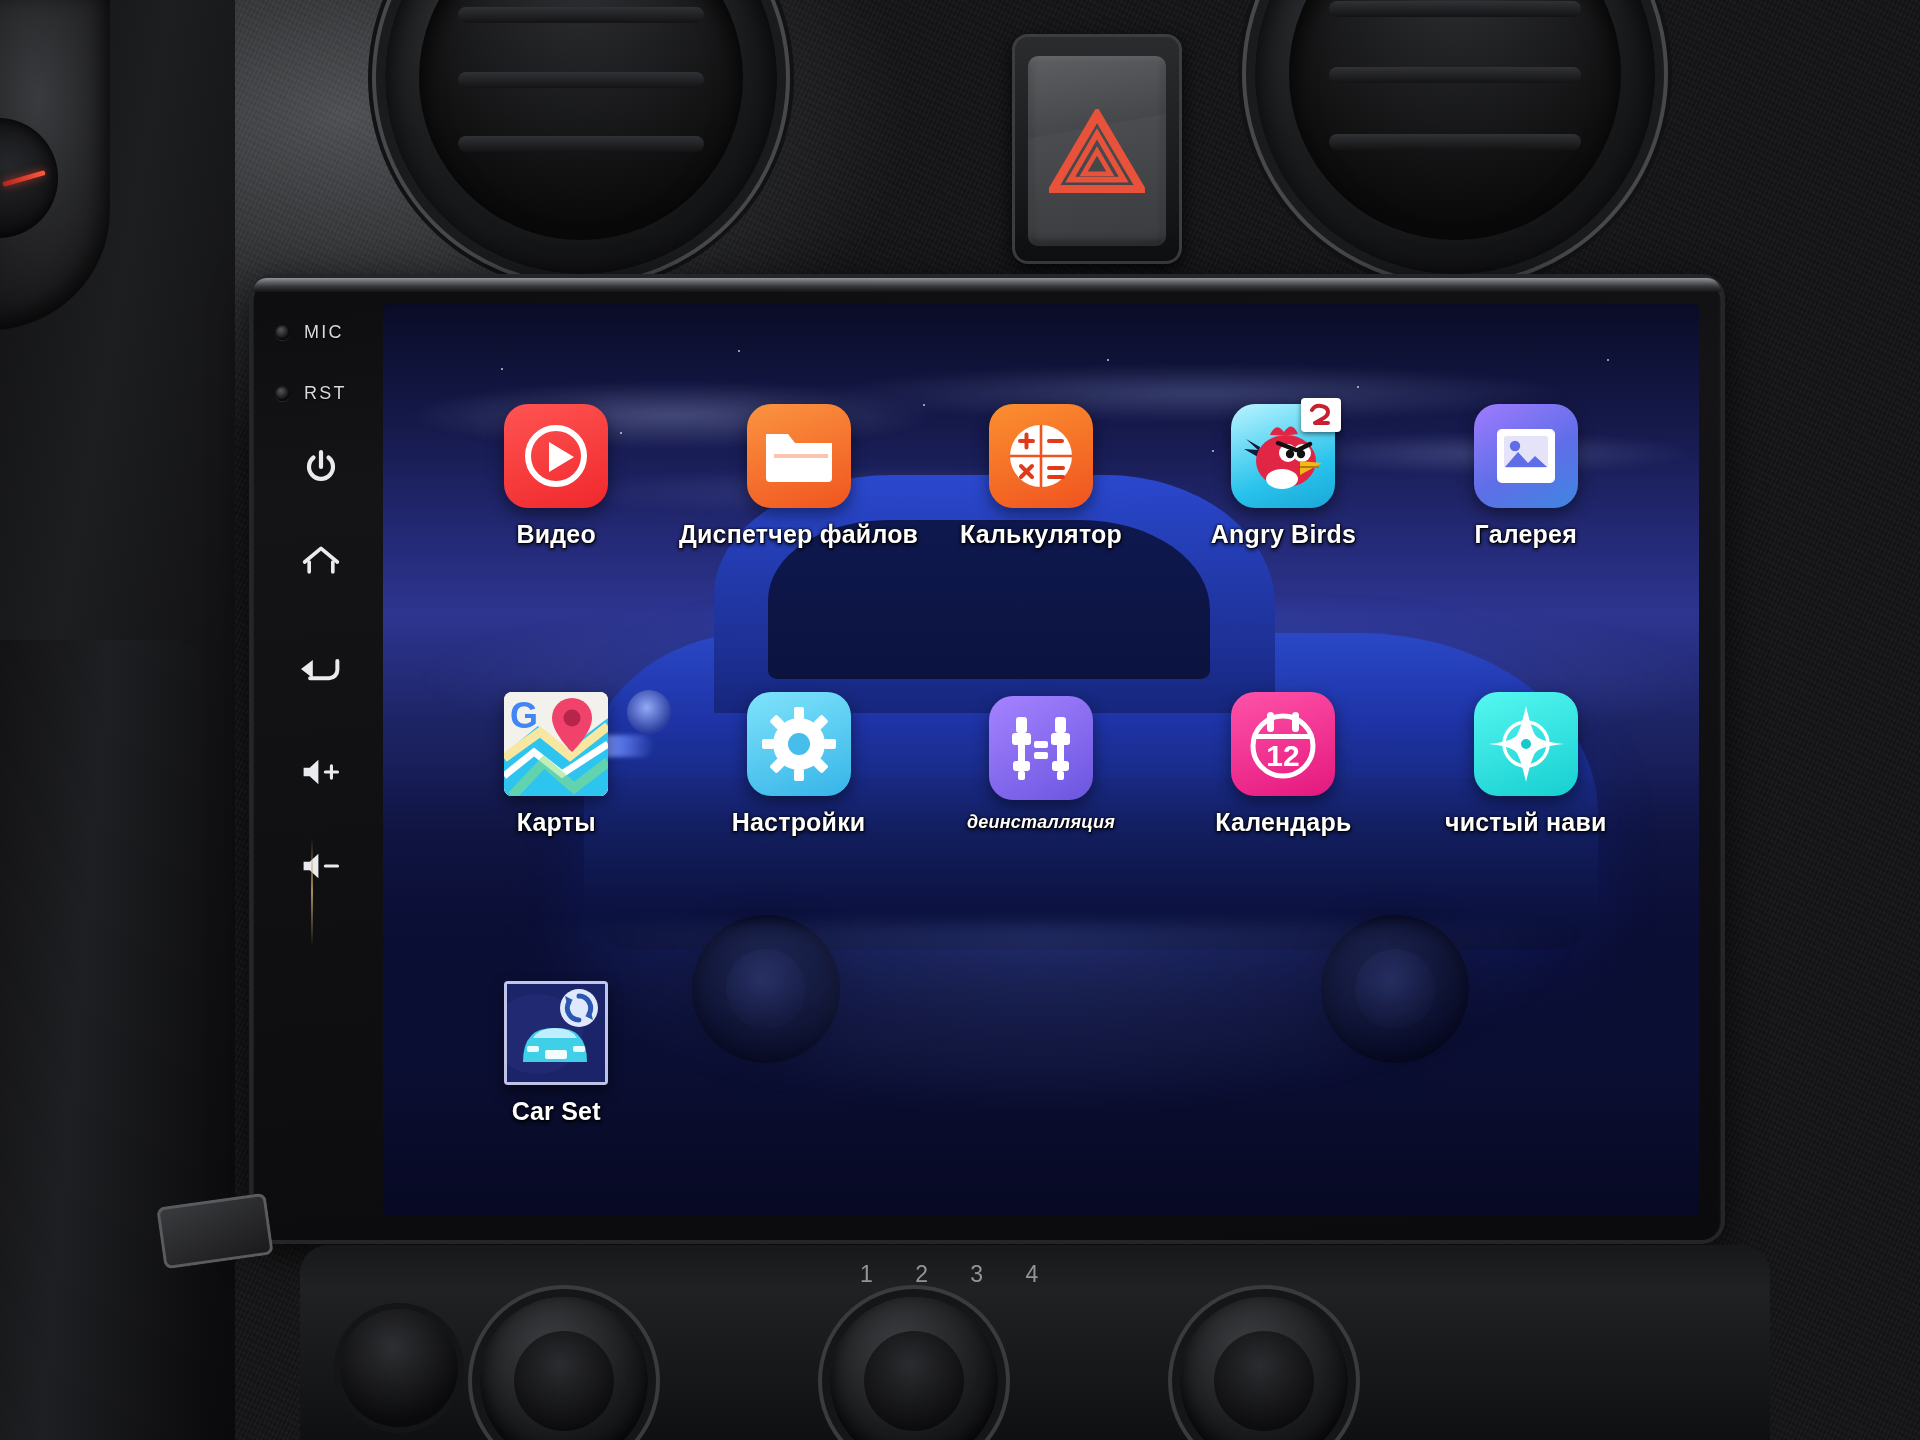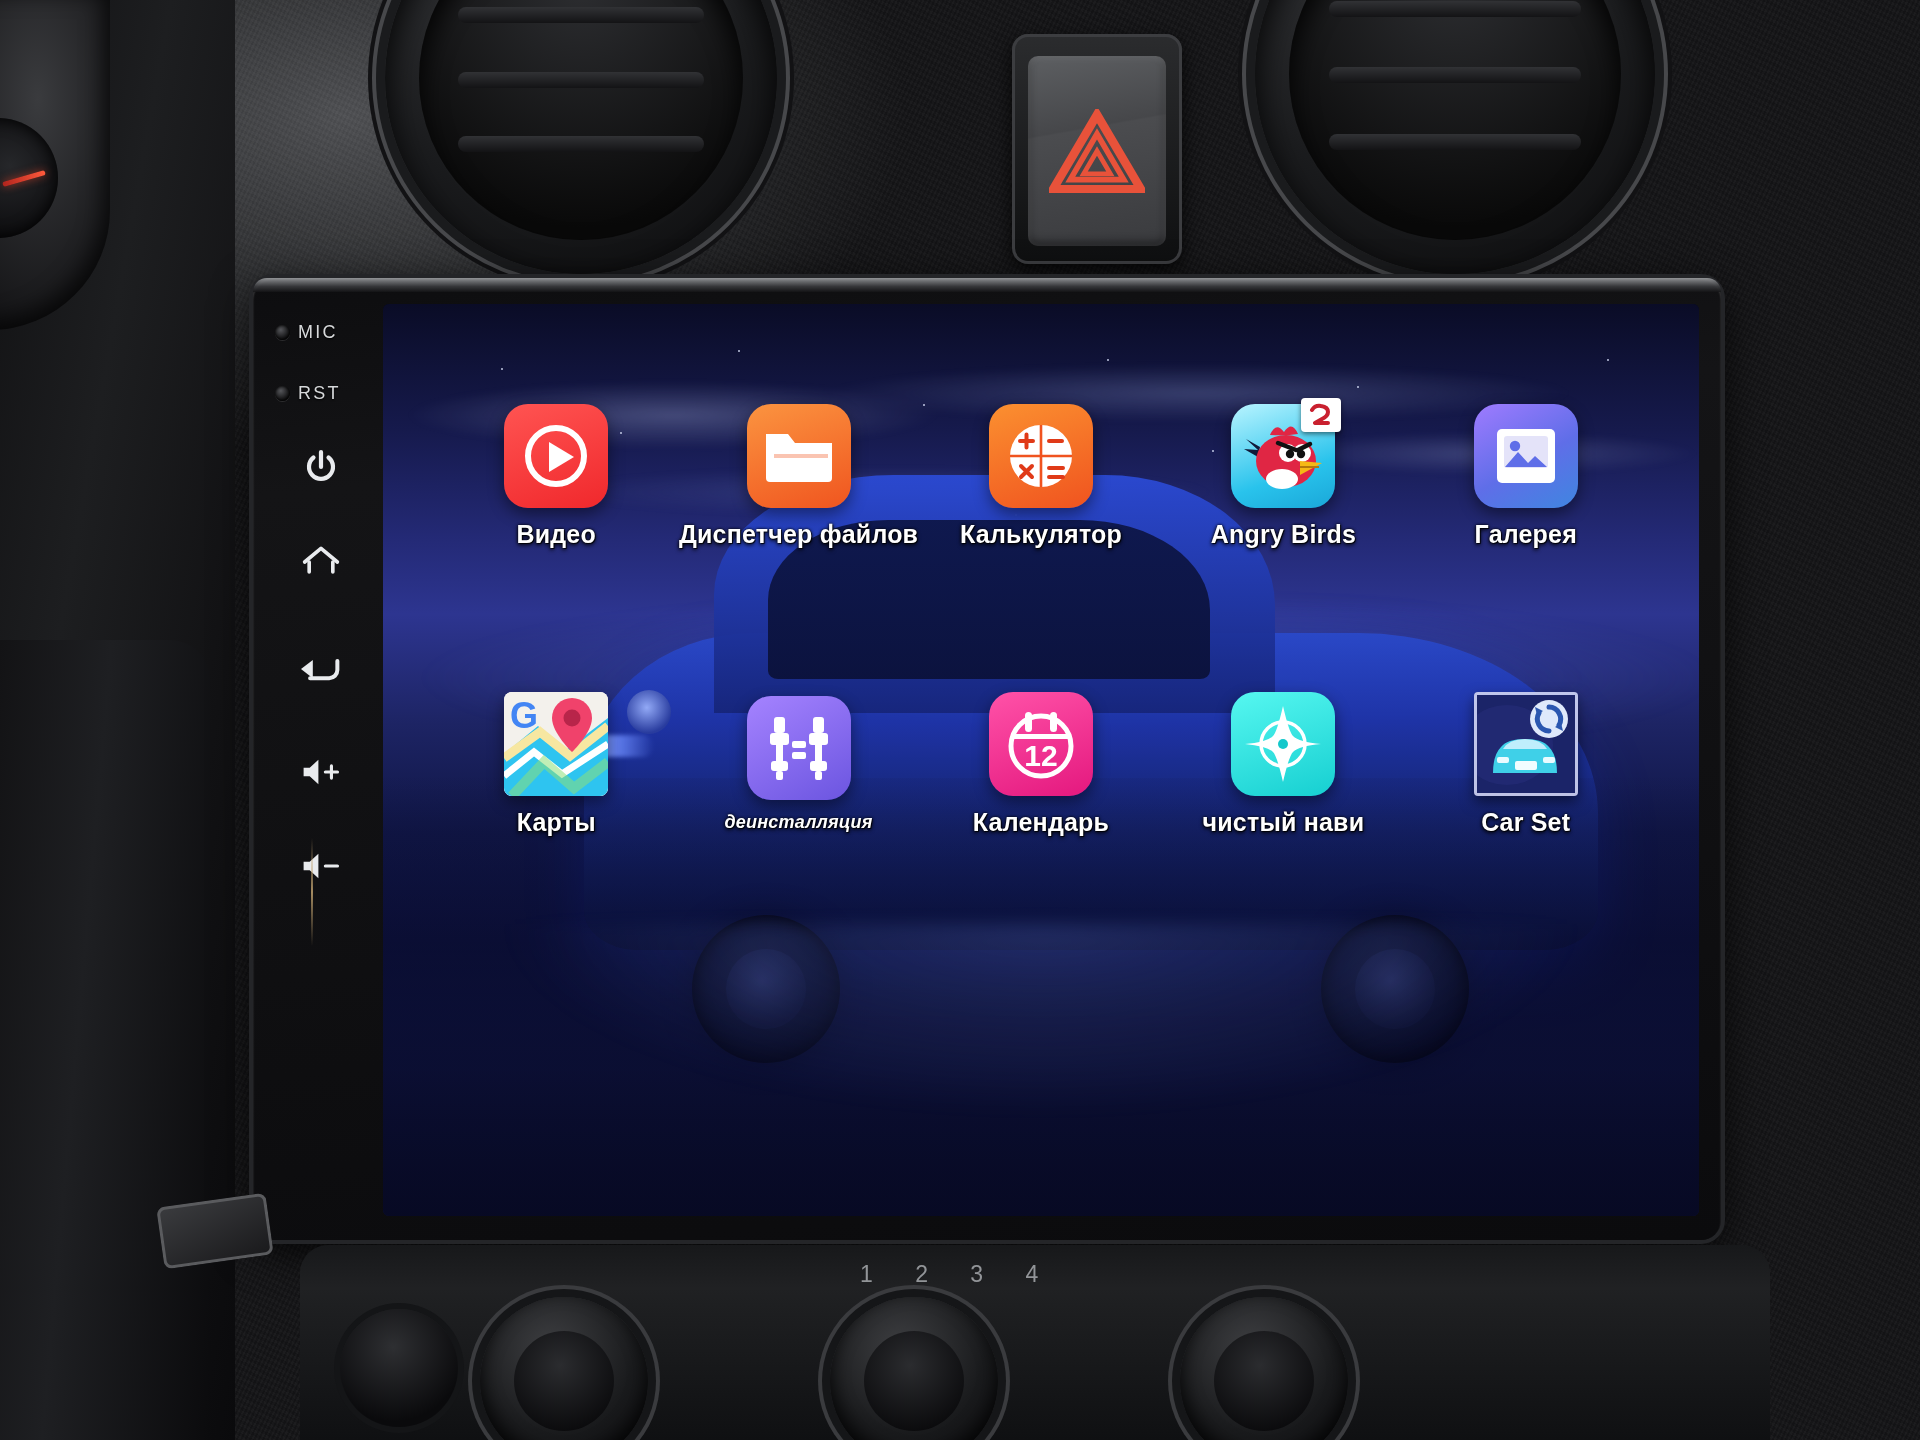--- a/index.html
+++ b/index.html
@@ -101,21 +101,21 @@
   }
 
   
   .ctrl-strip{
     position:absolute; left:18px; top:20px; width:100px; bottom:20px;
     display:flex; flex-direction:column; align-items:center;
     padding-top:18px;
   }
   .ctrl-row{
     display:flex; align-items:center; justify-content:flex-start;
-    width:100%; gap:8px; padding-left:4px;
+    width:100%; gap:14px; padding-left:4px;
   }
   .pinhole{
     width:15px; height:15px; border-radius:50%;
     background:radial-gradient(circle at 38% 32%, #55565a 0%, #0b0b0c 70%);
     box-shadow: inset 0 0 3px #000, 0 1px 0 rgba(255,255,255,.12);
     flex:none;
   }
   .ctrl-label{
     color:#d7d9db; font-size:18px; letter-spacing:2.2px;
     font-family:"Liberation Sans", sans-serif; text-shadow:0 1px 2px #000;
@@ -521,20 +521,41 @@
             <path d="M0 84 L30 60 L58 82 L104 52" fill="none" stroke="#ffffff" stroke-width="7"></path>
             <path d="M8 104 L40 70 L70 96 L104 70" fill="none" stroke="#8de07a" stroke-width="10" opacity=".55"></path>
             <text x="6" y="36" font-family="Liberation Sans, sans-serif" font-size="36" font-weight="bold" fill="#4285f4">G</text>
             <path d="M68 6 a20 20 0 0 1 20 20 c0 15 -20 34 -20 34 s-20 -19 -20 -34 a20 20 0 0 1 20 -20 Z" fill="#f0426b"></path>
             <circle cx="68" cy="26" r="8.5" fill="#b8254a"></circle>
           </svg>
         </div>
         <div class="app-lbl">Карты</div>
       </div>
 
+      <div class="app">
+        <div class="app-ico" style="background:linear-gradient(160deg,#7fe3fb,#36b4e8)">
+          <svg width="76" height="76" viewBox="0 0 76 76">
+            <g fill="#fff">
+              <circle cx="38" cy="38" r="26"></circle>
+              <g>
+                <rect x="33" y="1" width="10" height="12" rx="2"></rect>
+                <rect x="33" y="63" width="10" height="12" rx="2"></rect>
+                <rect x="1" y="33" width="12" height="10" rx="2"></rect>
+                <rect x="63" y="33" width="12" height="10" rx="2"></rect>
+                <rect x="33" y="1" width="10" height="12" rx="2" transform="rotate(45 38 38)"></rect>
+                <rect x="33" y="63" width="10" height="12" rx="2" transform="rotate(45 38 38)"></rect>
+                <rect x="1" y="33" width="12" height="10" rx="2" transform="rotate(45 38 38)"></rect>
+                <rect x="63" y="33" width="12" height="10" rx="2" transform="rotate(45 38 38)"></rect>
+              </g>
+            </g>
+            <circle cx="38" cy="38" r="11" fill="#46bdeb"></circle>
+          </svg>
+        </div>
+        <div class="app-lbl">Настройки</div>
+      </div>
 
 
       <div class="app">
         <div class="app-ico" style="background:linear-gradient(150deg,#a583ff,#6b55e0)">
           <svg width="74" height="74" viewBox="0 0 74 74">
             <g fill="#fff">
               <rect x="12" y="6" width="11" height="16" rx="3"></rect>
               <rect x="51" y="6" width="11" height="16" rx="3"></rect>
               <rect x="8" y="22" width="19" height="12" rx="3"></rect>
               <rect x="47" y="22" width="19" height="12" rx="3"></rect>

